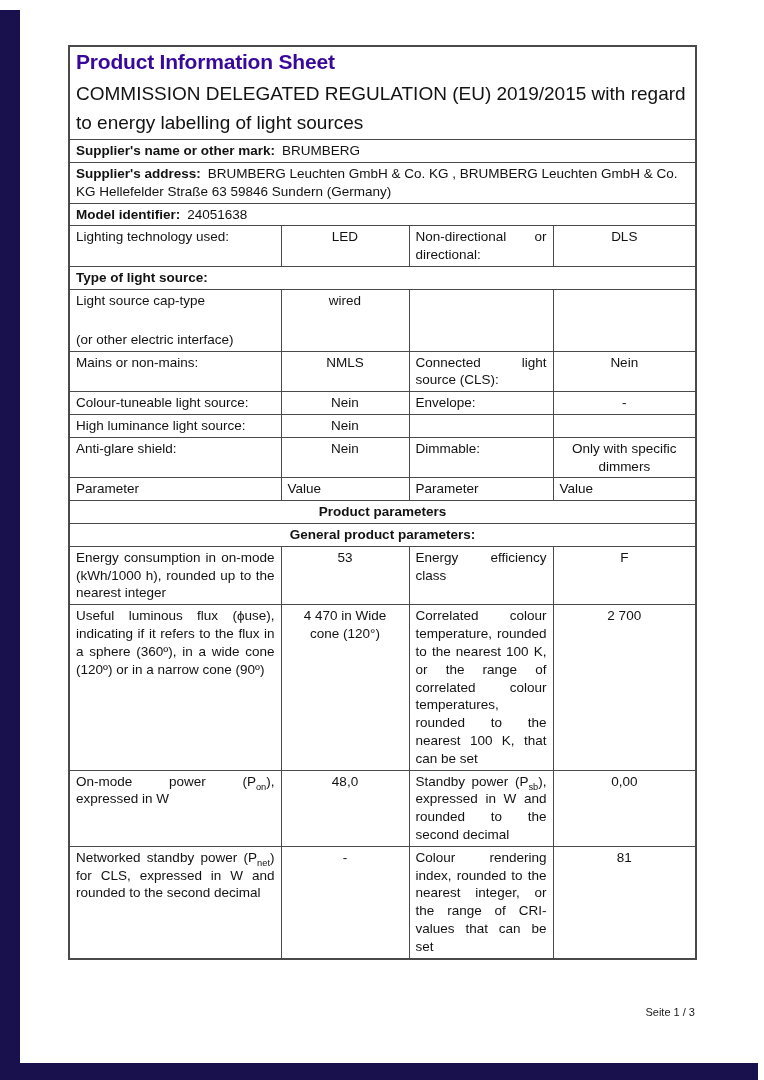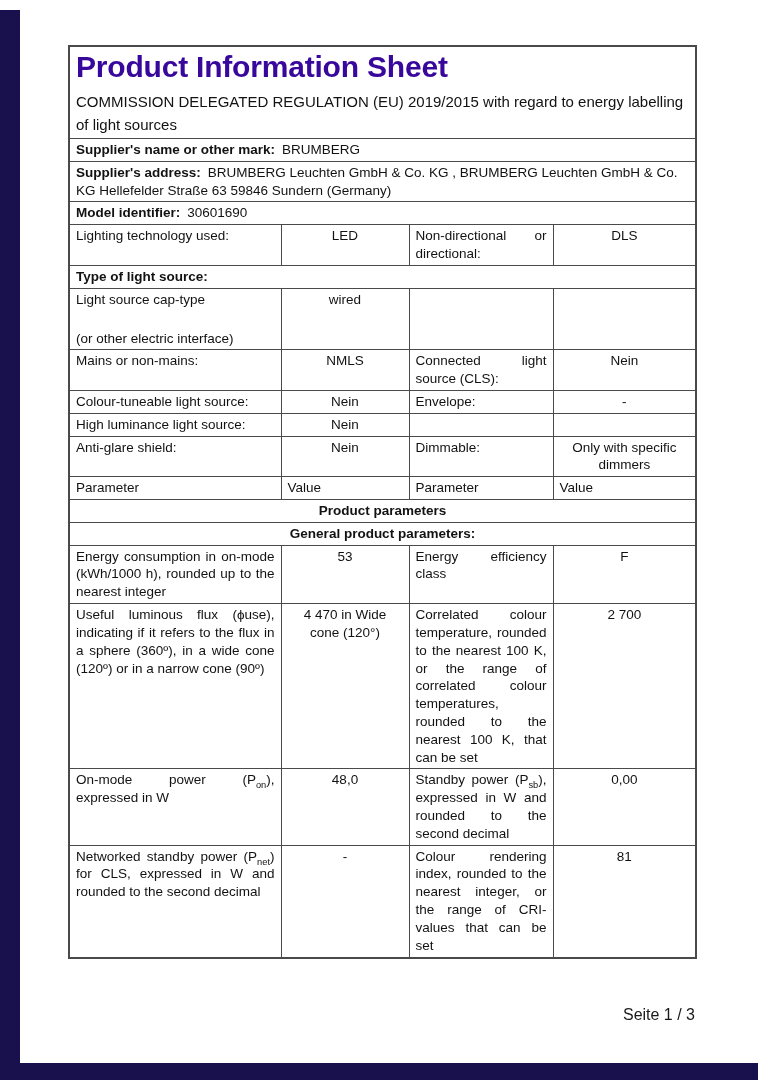--- a/index.html
+++ b/index.html
@@ -26,36 +26,36 @@
     border: 2px solid #4a4a4a;
   }
   table.sheet td {
     border: 1px solid #4a4a4a;
     vertical-align: top;
     padding: 2px 6px;
     line-height: 1.32;
   }
   td.head-cell { padding: 8px 9px 6px 9px; }
   .doc-title {
-    font-size: 30px; line-height: 1.2; font-weight: bold;
+    font-size: 21px; line-height: 1.2; font-weight: bold;
     color: #38079c; letter-spacing: -0.2px;
   }
-  .reg-text { font-size: 15px; line-height: 1.5; margin-top: 6px; }
+  .reg-text { font-size: 19px; line-height: 1.5; margin-top: 6px; }
   td.kv { padding: 5px 8px; }
   .b { font-weight: bold; }
   .kv .val { margin-left: 7px; text-align: right; }
   td.sec { text-align: center; font-weight: bold; padding: 3px 6px; }
   td.colhead { padding: 3px 6px; }
   td.v { text-align: center; }
   td.j { text-align: justify; }
   .para2 { margin-top: 21px; }
   sub { font-size: 69%; line-height: 0; }
   .footer {
     position: absolute; top: 1006px; right: 69px;
-    font-size: 16px; color: #1a1a1a;
+    font-size: 11px; color: #1a1a1a;
   }
 </style>
 </head>
 <body>
 
 <div class="band-left"></div>
 <div class="band-bottom"></div>
 
 <table class="sheet">
   <colgroup>
@@ -80,21 +80,21 @@
   </tr>
 
   <tr>
     <td colspan="4" class="kv">
       <span class="b">Supplier's address:</span><span class="val">BRUMBERG Leuchten GmbH &amp; Co. KG , BRUMBERG Leuchten GmbH &amp; Co. KG Hellefelder Straße 63 59846 Sundern (Germany)</span>
     </td>
   </tr>
 
   <tr>
     <td colspan="4" class="kv">
-      <span class="b">Model identifier:</span><span class="val">30601690</span>
+      <span class="b">Model identifier:</span><span class="val">24051638</span>
     </td>
   </tr>
 
   <tr>
     <td>Lighting technology used:</td>
     <td class="v">LED</td>
     <td class="j">Non-directional or directional:</td>
     <td class="v">DLS</td>
   </tr>
 

